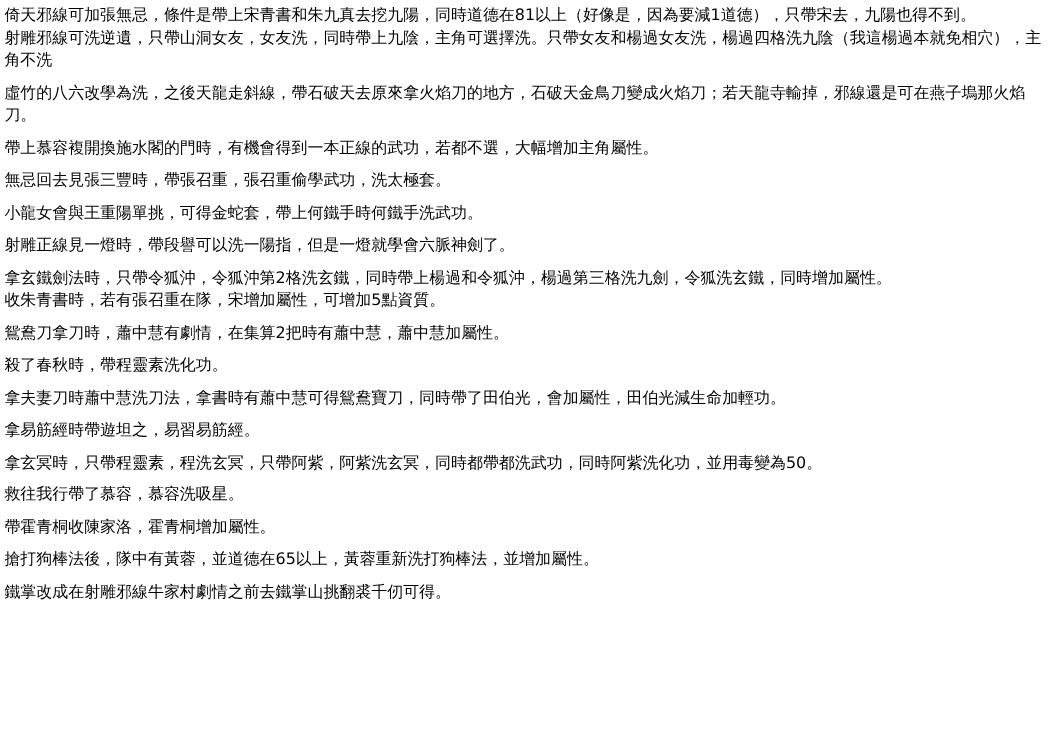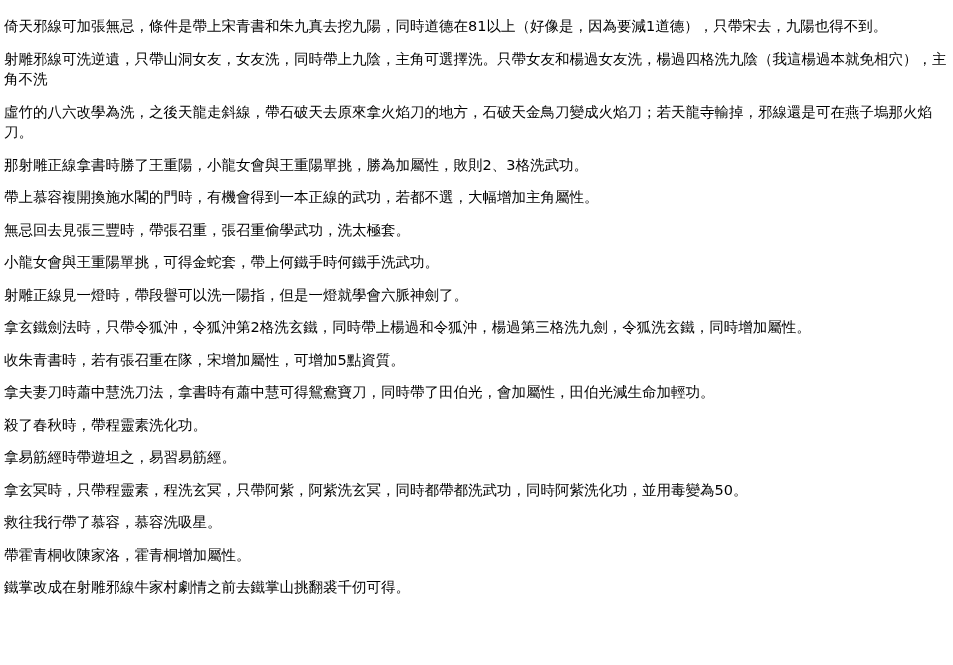--- a/index.html
+++ b/index.html
@@ -14,56 +14,57 @@
     color: #000000;
     overflow: hidden;
   }
   #doc {
     padding: 4px 6px 0 4px;
     box-sizing: border-box;
   }
   .para {
     font-size: 14.5px;
     line-height: 20.5px;
-    margin: 12px 0 9px 0;
+    margin: 0 0 9px 0;
     white-space: pre-wrap;
     word-break: break-all;
     letter-spacing: 0px;
   }
   .para.tight {
     margin-bottom: 0;
   }
   .para.block {
     margin-bottom: 9px;
   }
 </style>
 </head>
 <body>
 
 <div id="doc">
   <p class="para tight">倚天邪線可加張無忌，條件是帶上宋青書和朱九真去挖九陽，同時道德在81以上（好像是，因為要減1道德），只帶宋去，九陽也得不到。</p>
   <p class="para block">射雕邪線可洗逆遺，只帶山洞女友，女友洗，同時帶上九陰，主角可選擇洗。只帶女友和楊過女友洗，楊過四格洗九陰（我這楊過本就免相穴），主角不洗</p>
 
   <p class="para block">虛竹的八六改學為洗，之後天龍走斜線，帶石破天去原來拿火焰刀的地方，石破天金鳥刀變成火焰刀；若天龍寺輸掉，邪線還是可在燕子塢那火焰刀。</p>
 
-  <p class="para block">那射雕正線拿書時勝了王重陽，小龍女會與王重陽單挑，勝為加屬性，敗則2、3格洗武功。</p>
 
   <p class="para block">帶上慕容複開換施水閣的門時，有機會得到一本正線的武功，若都不選，大幅增加主角屬性。</p>
 
   <p class="para block">無忌回去見張三豐時，帶張召重，張召重偷學武功，洗太極套。</p>
   <p class="para block">小龍女會與王重陽單挑，可得金蛇套，帶上何鐵手時何鐵手洗武功。</p>
   <p class="para block">射雕正線見一燈時，帶段譽可以洗一陽指，但是一燈就學會六脈神劍了。</p>
 
   <p class="para tight">拿玄鐵劍法時，只帶令狐沖，令狐沖第2格洗玄鐵，同時帶上楊過和令狐沖，楊過第三格洗九劍，令狐洗玄鐵，同時增加屬性。</p>
   <p class="para block">收朱青書時，若有張召重在隊，宋增加屬性，可增加5點資質。</p>
 
+  <p class="para block">鴛鴦刀拿刀時，蕭中慧有劇情，在集算2把時有蕭中慧，蕭中慧加屬性。</p>
+  <p class="para block">殺了春秋時，帶程靈素洗化功。</p>
+
   <p class="para block">拿夫妻刀時蕭中慧洗刀法，拿書時有蕭中慧可得鴛鴦寶刀，同時帶了田伯光，會加屬性，田伯光減生命加輕功。</p>
-
-  <p class="para block">殺了春秋時，帶程靈素洗化功。</p>
   <p class="para block">拿易筋經時帶遊坦之，易習易筋經。</p>
   <p class="para block">拿玄冥時，只帶程靈素，程洗玄冥，只帶阿紫，阿紫洗玄冥，同時都帶都洗武功，同時阿紫洗化功，並用毒變為50。</p>
 
   <p class="para block">救往我行帶了慕容，慕容洗吸星。</p>
 
   <p class="para block">帶霍青桐收陳家洛，霍青桐增加屬性。</p>
+  <p class="para block">搶打狗棒法後，隊中有黃蓉，並道德在65以上，黃蓉重新洗打狗棒法，並增加屬性。</p>
 
   <p class="para block">鐵掌改成在射雕邪線牛家村劇情之前去鐵掌山挑翻裘千仞可得。</p>
 </div>
 
 </body></html>

